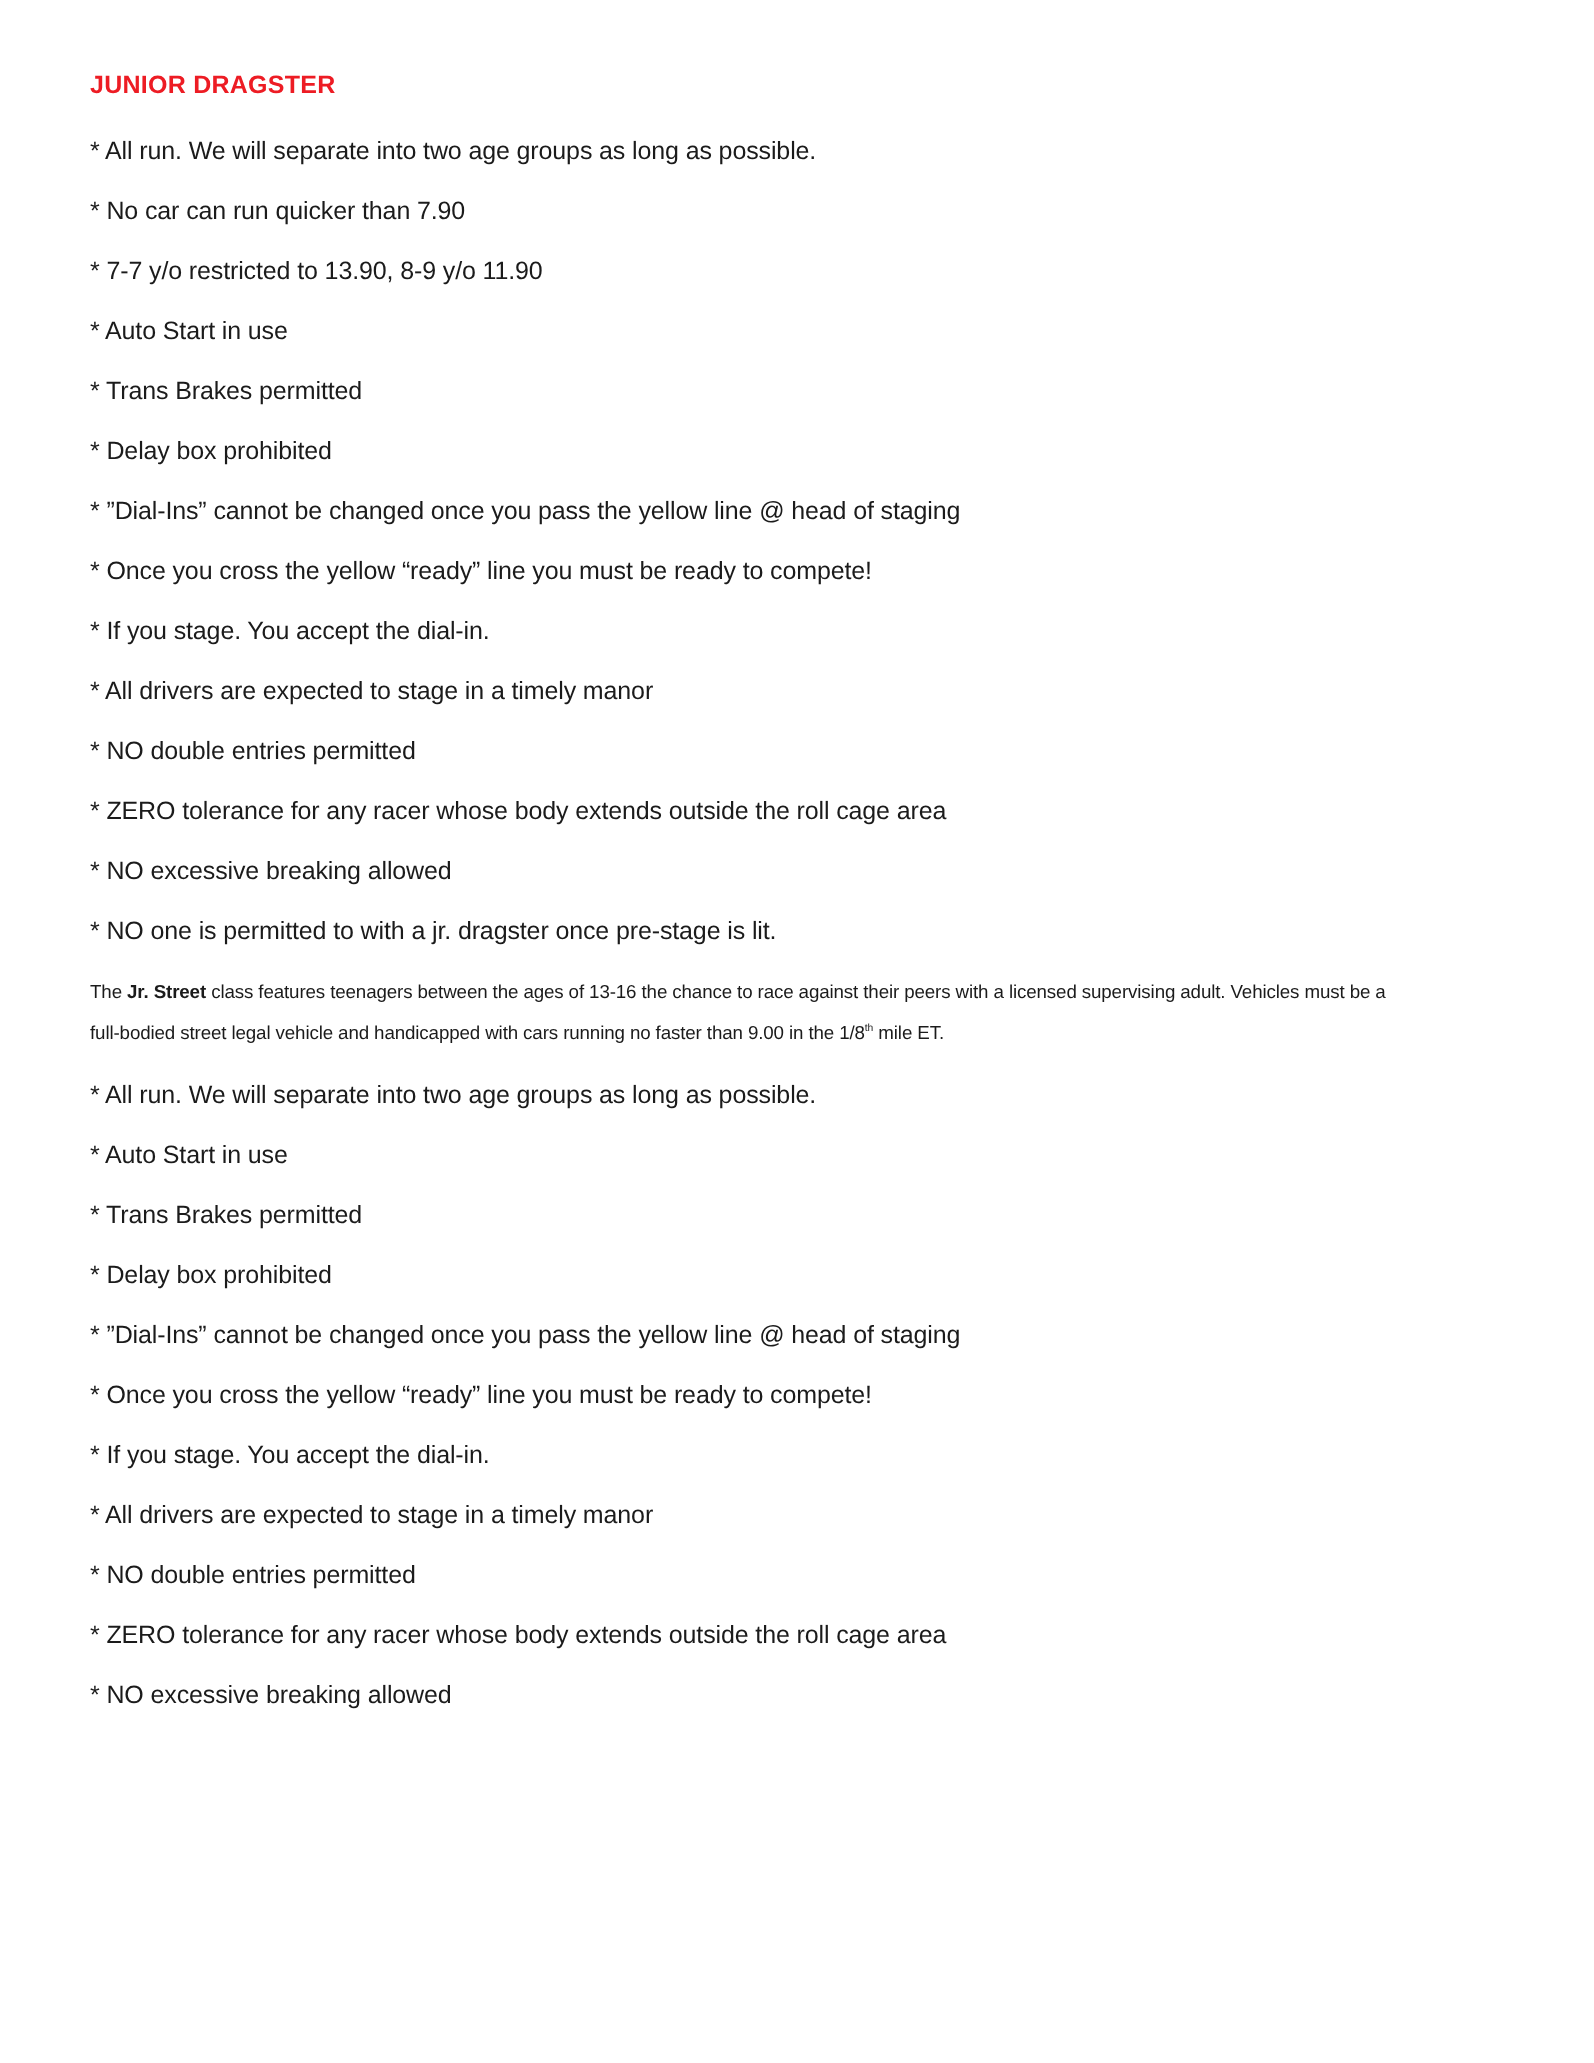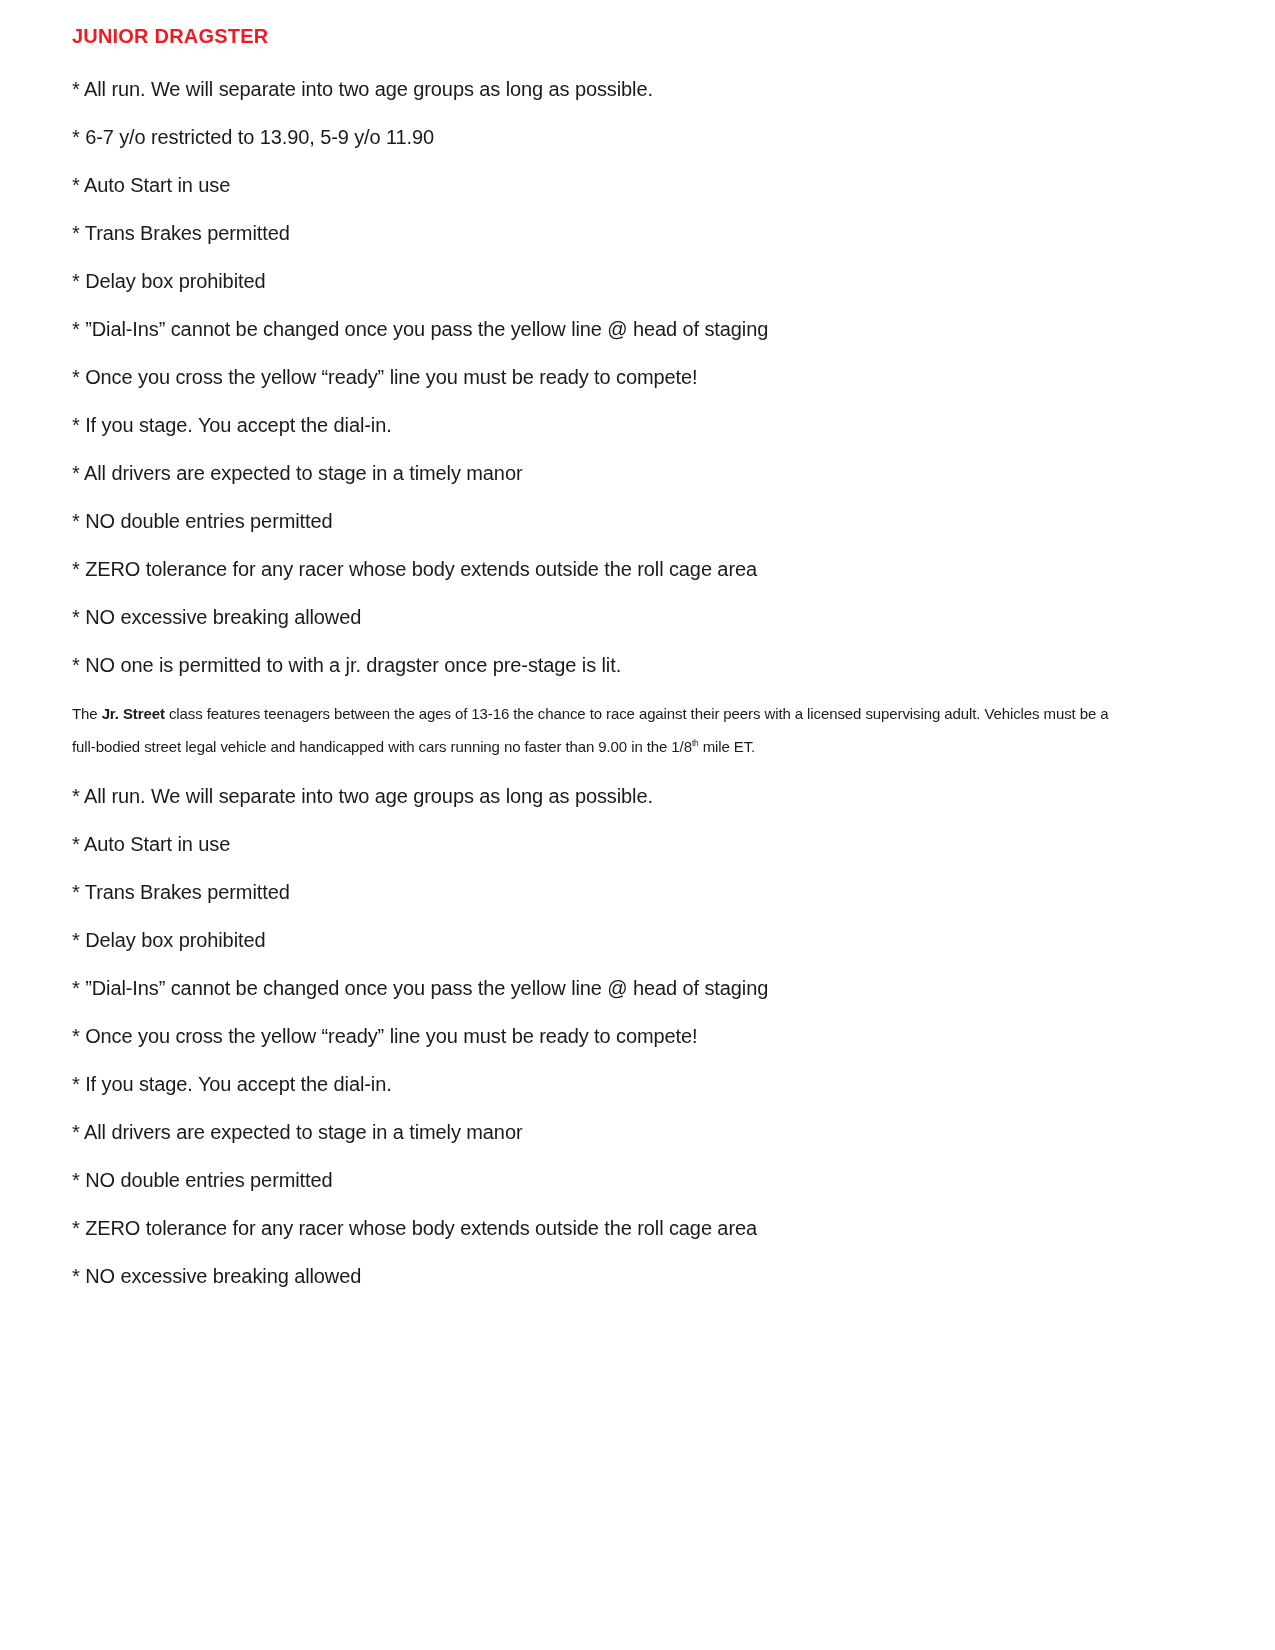--- a/index.html
+++ b/index.html
@@ -3,21 +3,21 @@
 <meta charset="utf-8">
 <style>
   :root { --heading-color: #ED1C24; --text-color: #1b1b1b; --page-bg: #ffffff; }
   * { margin: 0; padding: 0; box-sizing: border-box; }
   html, body { background: #ffffff; }
   body { width: 1275px; height: 1650px; margin: 0 auto; }
   .page {
     width: 1275px;
     height: 1650px;
     background: var(--page-bg);
-    padding: 24px 145px 40px 72px;
+    padding: 56px 145px 40px 72px;
     font-family: "Liberation Sans", sans-serif;
     color: var(--text-color);
     overflow: hidden;
   }
   .heading {
     font-size: 20px;
     font-weight: bold;
     color: var(--heading-color);
     letter-spacing: 0.2px;
     line-height: 25px;
@@ -48,21 +48,22 @@
   .section-street .heading { margin-top: 50px; }
 </style>
 </head>
 <body>
 
 <div class="page">
 
   <section class="section-dragster">
     <h2 class="heading">JUNIOR DRAGSTER</h2>
     <p class="rule">* All run. We will separate into two age groups as long as possible.</p>
-    <p class="rule">* 6-7 y/o restricted to 13.90, 5-9 y/o 11.90</p>
+    <p class="rule">* No car can run quicker than 7.90</p>
+    <p class="rule">* 7-7 y/o restricted to 13.90, 8-9 y/o 11.90</p>
     <p class="rule">* Auto Start in use</p>
     <p class="rule">* Trans Brakes permitted</p>
     <p class="rule">* Delay box prohibited</p>
     <p class="rule">* ”Dial-Ins” cannot be changed once you pass the yellow line @ head of staging</p>
     <p class="rule">* Once you cross the yellow “ready” line you must be ready to compete!</p>
     <p class="rule">* If you stage. You accept the dial-in.</p>
     <p class="rule">* All drivers are expected to stage in a timely manor</p>
     <p class="rule">* NO double entries permitted</p>
     <p class="rule">* ZERO tolerance for any racer whose body extends outside the roll cage area</p>
     <p class="rule">* NO excessive breaking allowed</p>

